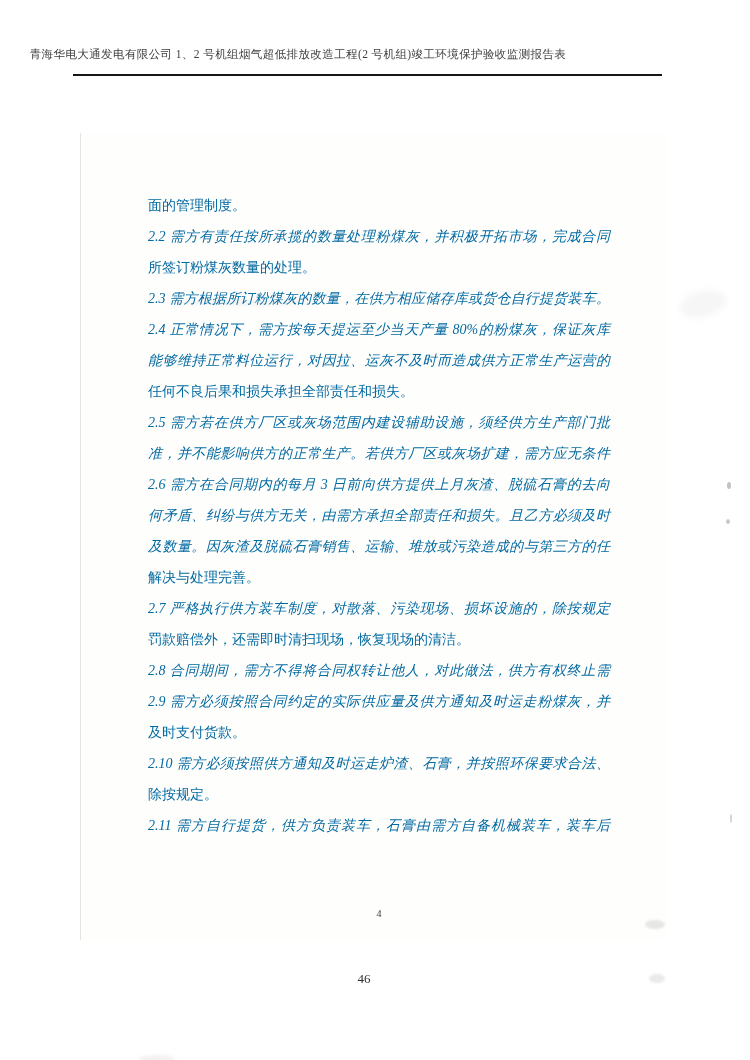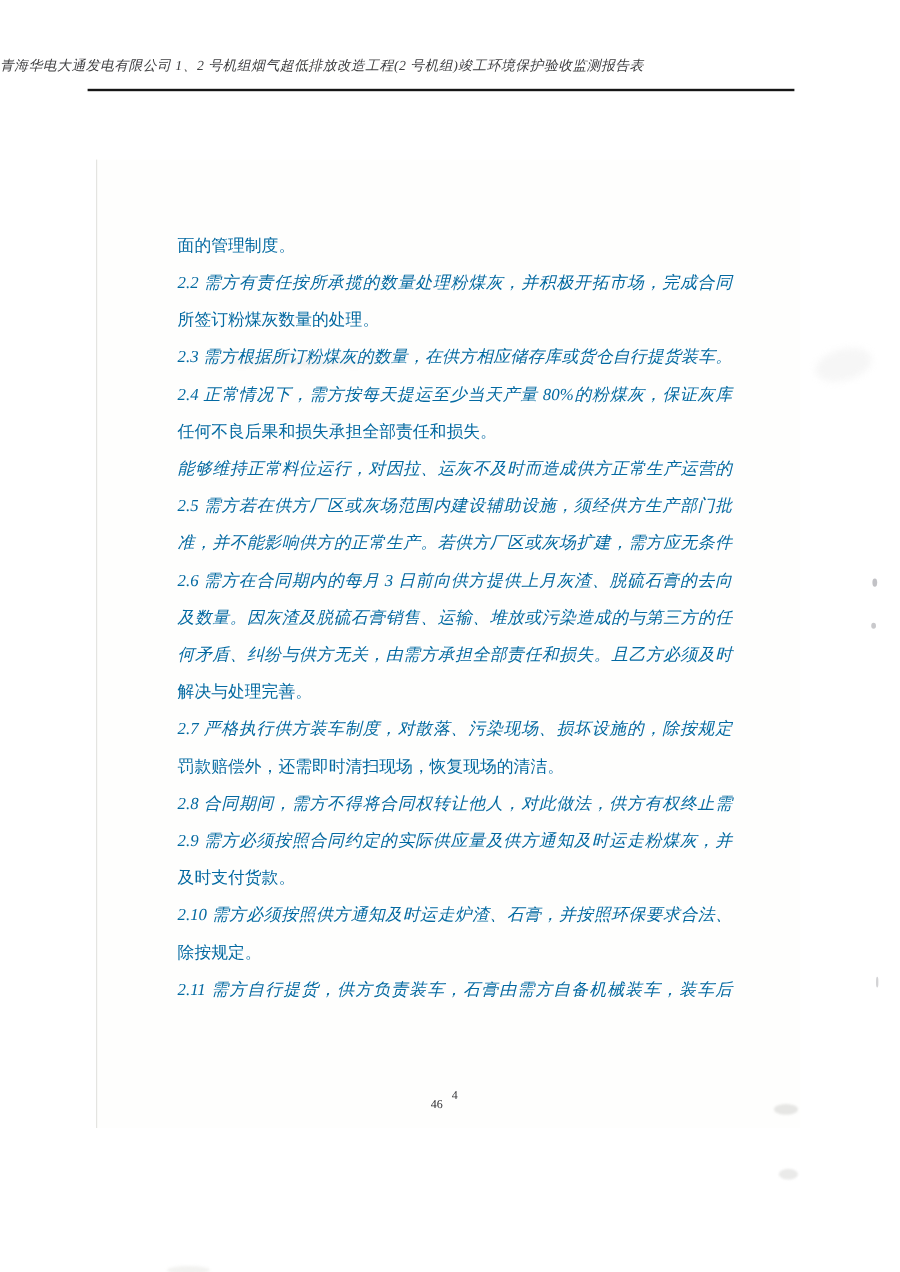--- a/index.html
+++ b/index.html
@@ -6,23 +6,23 @@
   .page{
     position:relative;
     width:750px;height:1060px;
     background:#ffffff;
     overflow:hidden;
     font-family:"Liberation Serif","DejaVu Serif",serif;
   }
   
   .report-header{
     position:absolute;left:0;top:47px;width:596px;
+    text-align:center;
     font-size:11.5px;letter-spacing:0.4px;
     color:#3d3d3f;
-    font-style:italic;
   }
   .header-rule{
     position:absolute;left:73px;top:74px;width:589px;height:2px;
     background:#161616;
   }
   
   .scan-page{
     position:absolute;left:80px;top:133px;width:586px;height:807px;
     background:#fefefdf; background:#fefefd;
     border-left:1px solid #e4e4e1;
@@ -38,22 +38,22 @@
   .doc-line.just{
     text-align:justify;
     text-align-last:justify;
     font-style:italic;
   }
   .inner-page-num{
     position:absolute;left:148px;top:908px;width:462px;
     text-align:center;font-size:10px;color:#3a3a3e;
   }
   .footer-page-num{
-    position:absolute;left:0;top:915px;width:728px;
-    text-align:center;font-size:10px;color:#2f2f33;
+    position:absolute;left:0;top:971px;width:728px;
+    text-align:center;font-size:13px;color:#2f2f33;
   }
   
   .artifact{position:absolute;border-radius:50%;}
   .a1{left:92px;top:167px;width:150px;height:5px;background:rgba(180,180,175,0.18);filter:blur(2px);}
   .a2{left:598px;top:158px;width:48px;height:26px;background:rgba(192,192,188,0.14);filter:blur(3px);transform:rotate(-15deg);}
   .a3{left:646px;top:349px;width:4px;height:7px;background:rgba(120,120,128,0.45);filter:blur(0.5px);}
   .a4{left:645px;top:386px;width:4px;height:5px;background:rgba(120,120,128,0.4);filter:blur(0.5px);}
   .a5{left:564px;top:787px;width:20px;height:9px;background:rgba(170,170,166,0.28);filter:blur(1px);}
   .a6{left:568px;top:841px;width:16px;height:9px;background:rgba(175,175,170,0.26);filter:blur(1px);}
   .a7{left:649px;top:681px;width:2px;height:9px;background:rgba(140,140,145,0.38);}
@@ -78,27 +78,27 @@
     <div class="artifact a7"></div>
     <div class="artifact a8"></div>
   </div>
 
   <div class="doc-body">
       <div class="doc-line">面的管理制度。</div>
       <div class="doc-line just">2.2 需方有责任按所承揽的数量处理粉煤灰，并积极开拓市场，完成合同</div>
       <div class="doc-line">所签订粉煤灰数量的处理。</div>
       <div class="doc-line just">2.3 需方根据所订粉煤灰的数量，在供方相应储存库或货仓自行提货装车。</div>
       <div class="doc-line just">2.4 正常情况下，需方按每天提运至少当天产量 80%的粉煤灰，保证灰库</div>
+      <div class="doc-line just">能够维持正常料位运行，对因拉、运灰不及时而造成供方正常生产运营的</div>
       <div class="doc-line">任何不良后果和损失承担全部责任和损失。</div>
-      <div class="doc-line just">能够维持正常料位运行，对因拉、运灰不及时而造成供方正常生产运营的</div>
       <div class="doc-line just">2.5 需方若在供方厂区或灰场范围内建设辅助设施，须经供方生产部门批</div>
       <div class="doc-line just">准，并不能影响供方的正常生产。若供方厂区或灰场扩建，需方应无条件</div>
       <div class="doc-line just">2.6 需方在合同期内的每月 3 日前向供方提供上月灰渣、脱硫石膏的去向</div>
+      <div class="doc-line just">何矛盾、纠纷与供方无关，由需方承担全部责任和损失。且乙方必须及时</div>
       <div class="doc-line just">及数量。因灰渣及脱硫石膏销售、运输、堆放或污染造成的与第三方的任</div>
-      <div class="doc-line just">何矛盾、纠纷与供方无关，由需方承担全部责任和损失。且乙方必须及时</div>
       <div class="doc-line">解决与处理完善。</div>
       <div class="doc-line just">2.7 严格执行供方装车制度，对散落、污染现场、损坏设施的，除按规定</div>
       <div class="doc-line">罚款赔偿外，还需即时清扫现场，恢复现场的清洁。</div>
       <div class="doc-line just">2.8 合同期间，需方不得将合同权转让他人，对此做法，供方有权终止需</div>
       <div class="doc-line just">2.9 需方必须按照合同约定的实际供应量及供方通知及时运走粉煤灰，并</div>
       <div class="doc-line">及时支付货款。</div>
       <div class="doc-line just">2.10 需方必须按照供方通知及时运走炉渣、石膏，并按照环保要求合法、</div>
       <div class="doc-line">除按规定。</div>
       <div class="doc-line just">2.11 需方自行提货，供方负责装车，石膏由需方自备机械装车，装车后</div>
     </div>

